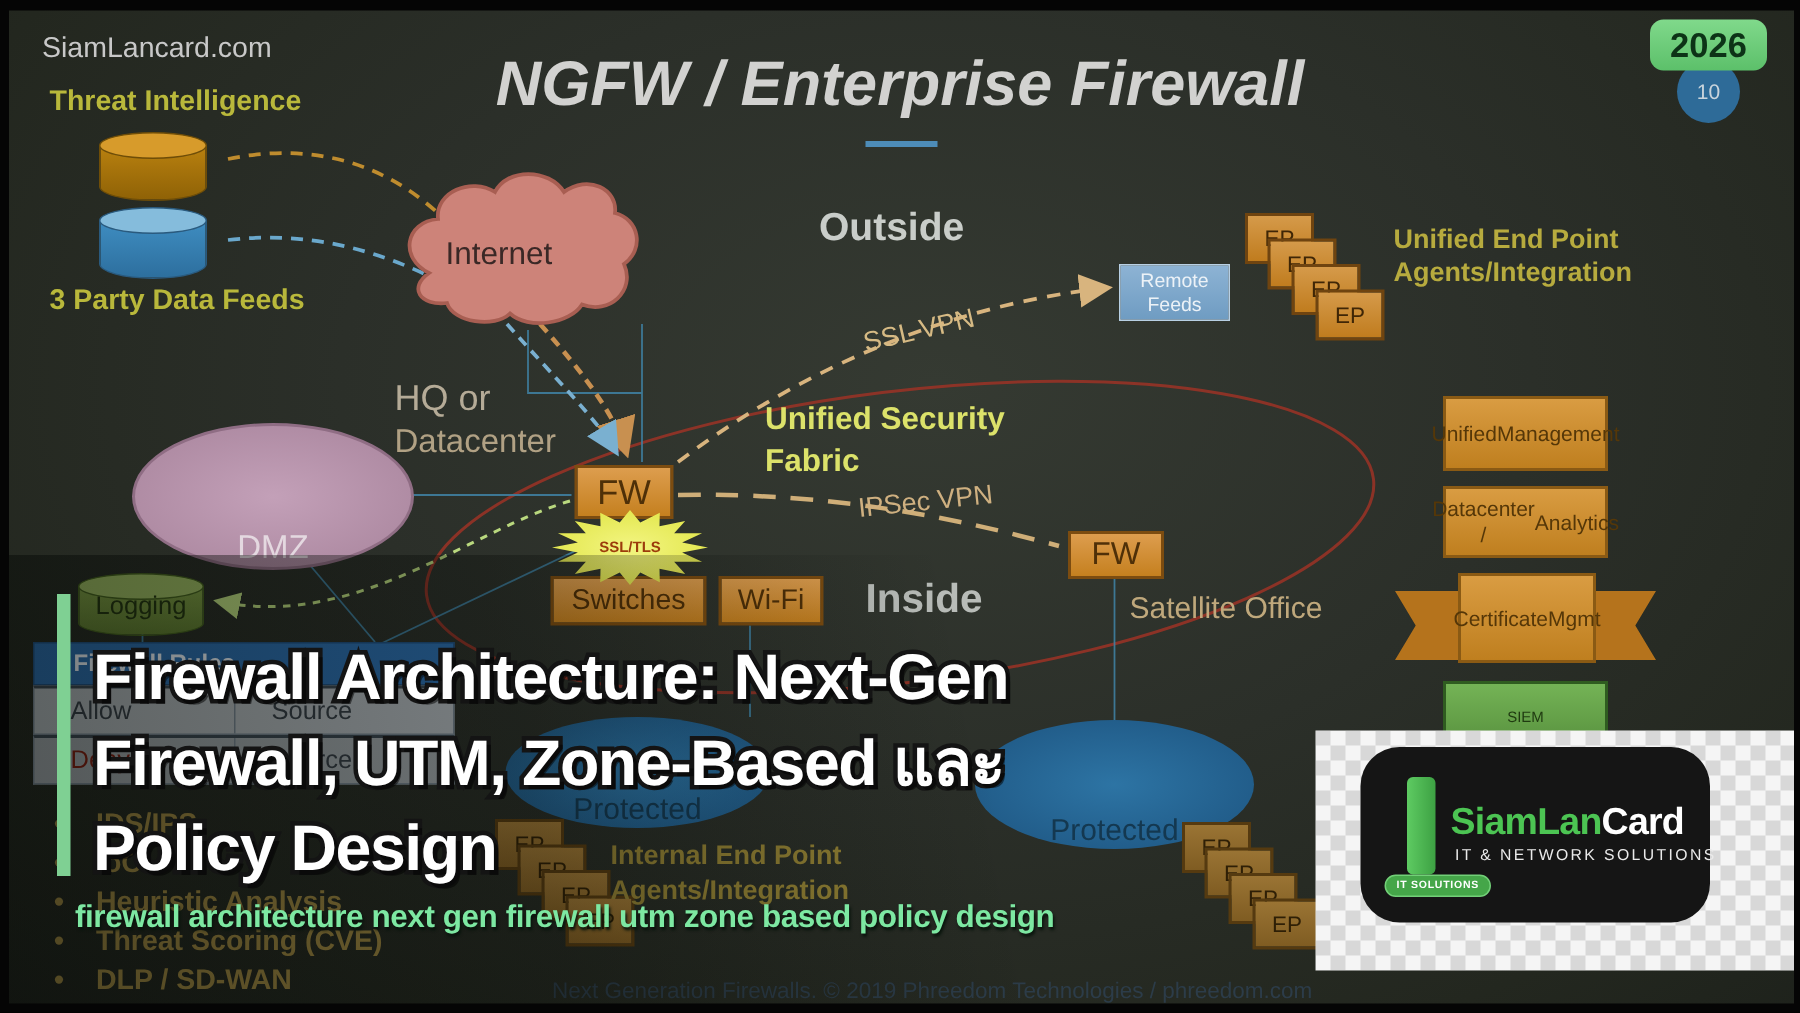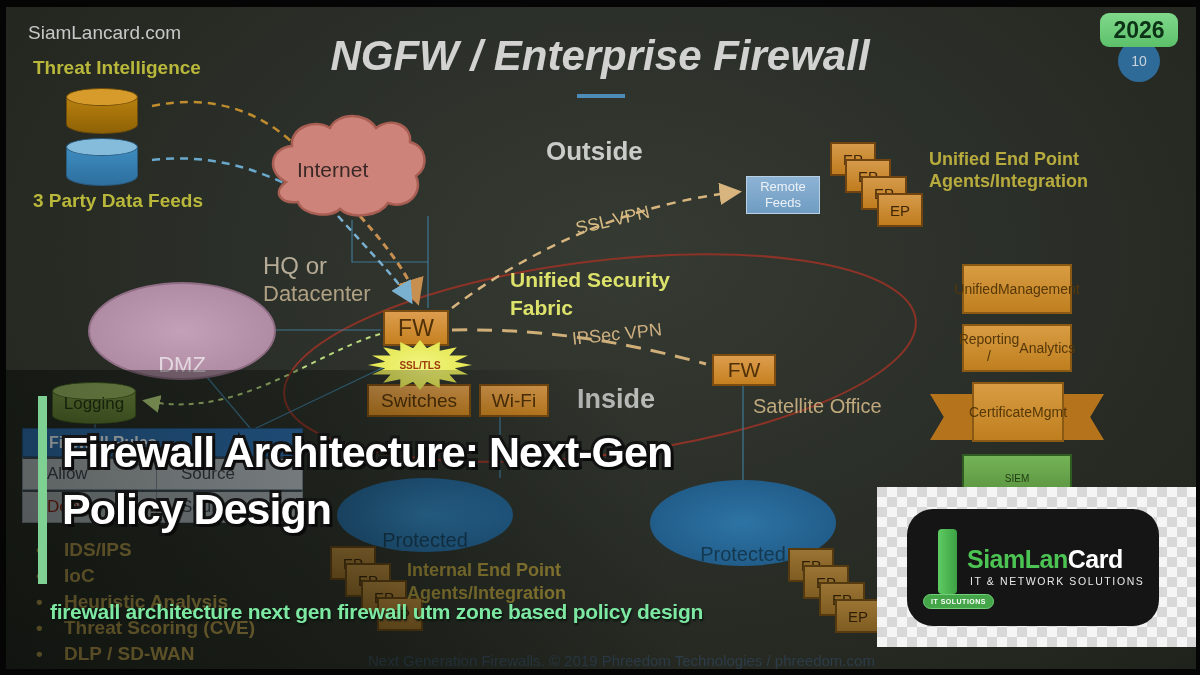--- a/index.html
+++ b/index.html
@@ -47,21 +47,21 @@
   .greenbar{position:absolute;left:38px;top:396px;width:9px;height:188px;background:#7fd093;}
   .keywords{position:absolute;left:50px;top:600px;font-size:21px;font-weight:bold;letter-spacing:-0.3px;color:#7de8a2;
     text-shadow:1px 2px 2px #08140c;white-space:nowrap;}
   
   .bullets{position:absolute;left:36px;top:537px;color:#9c8540;font-weight:bold;font-size:19px;}
   .bullets .bi{display:flex;height:26px;align-items:center;}
   .bullets .dot{width:28px;}
   
   .checker{position:absolute;left:877px;top:487px;width:320px;height:160px;
     background:repeating-conic-gradient(#f5f5f5 0% 25%, #d8d8d8 0% 50%);background-size:20px 20px;}
-  .logo-card{position:absolute;left:30px;top:22px;width:252px;height:117px;background:#151515;border-radius:26px;}
+  .logo-card{position:absolute;left:30px;top:11px;width:233px;height:117px;background:#151515;border-radius:26px;}
   .logo-bar{position:absolute;left:31px;top:20px;width:19px;height:65px;border-radius:4px;
     background:linear-gradient(90deg,#5ecb62,#3da143);}
   .logo-brand{position:absolute;left:60px;top:36px;font-size:25px;font-weight:bold;letter-spacing:-0.5px;white-space:nowrap;}
   .logo-tag{position:absolute;left:63px;top:66px;font-size:10.5px;letter-spacing:1.6px;color:#eaeaea;white-space:nowrap;}
   .logo-pill{position:absolute;left:16px;top:85px;padding:3px 7px;background:#45a649;border:1px solid #72d078;border-radius:8px;
     font-size:7px;font-weight:bold;color:#fff;letter-spacing:.5px;white-space:nowrap;}
   
   .frame{position:absolute;background:#050505;z-index:60;}
   
   .scrim{position:absolute;left:0;top:370px;width:900px;height:305px;pointer-events:none;
@@ -226,21 +226,21 @@
         <span>EP</span>
       </div>
     <div class="lbl bold" style="left:407px;top:560px;font-size:18px;color:#8f7e33;">Internal End Point</div>
     <div class="lbl bold" style="left:407px;top:583px;font-size:18px;color:#8f7e33;">Agents/Integration</div>
 
     <div class="rbox" style="left:962px;top:264px;width:110px;height:50px;">
       <span>Unified</span>
       <span>Management</span>
     </div>
     <div class="rbox" style="left:962px;top:324px;width:110px;height:48px;">
-      <span>Reporting /</span>
+      <span>Datacenter /</span>
       <span>Analytics</span>
     </div>
     <div class="abs" style="left:930px;top:394px;width:46px;height:46px;background:#b5731c;clip-path:polygon(0 0,100% 0,100% 100%,0 100%,30% 50%);"></div>
     <div class="abs" style="left:1058px;top:394px;width:46px;height:46px;background:#b5731c;clip-path:polygon(0 0,100% 0,70% 50%,100% 100%,0 100%);"></div>
     <div class="rbox" style="left:972px;top:382px;width:92px;height:60px;">
       <span>Certificate</span>
       <span>Mgmt</span>
     </div>
     <div class="abs" style="left:962px;top:454px;width:110px;height:48px;box-sizing:border-box;background:linear-gradient(#74b356,#568f3c);border:2px solid #2f5c20;display:flex;align-items:center;justify-content:center;font-size:10px;color:#1f3a10;">
       <span>SIEM</span>
@@ -269,20 +269,21 @@
         </div>
     </div>
 
     <div class="lbl" style="left:368px;top:652px;font-size:15px;color:#2c3c49;">Next Generation Firewalls. © 2019 Phreedom Technologies / phreedom.com</div>
 
     <div class="scrim"></div>
 
     <div class="greenbar"></div>
     <div class="otitle">
       <div>Firewall Architecture: Next-Gen</div>
+      <div>Firewall, UTM, Zone-Based และ</div>
       <div>Policy Design</div>
     </div>
     <div class="keywords">firewall architecture next gen firewall utm zone based policy design</div>
 
     <div class="checker">
       <div class="logo-card">
         <div class="logo-bar"></div>
         <div class="logo-brand">
           <span style="color:#4cc453;">SiamLan</span><span style="color:#ffffff;">Card</span>
         </div>

